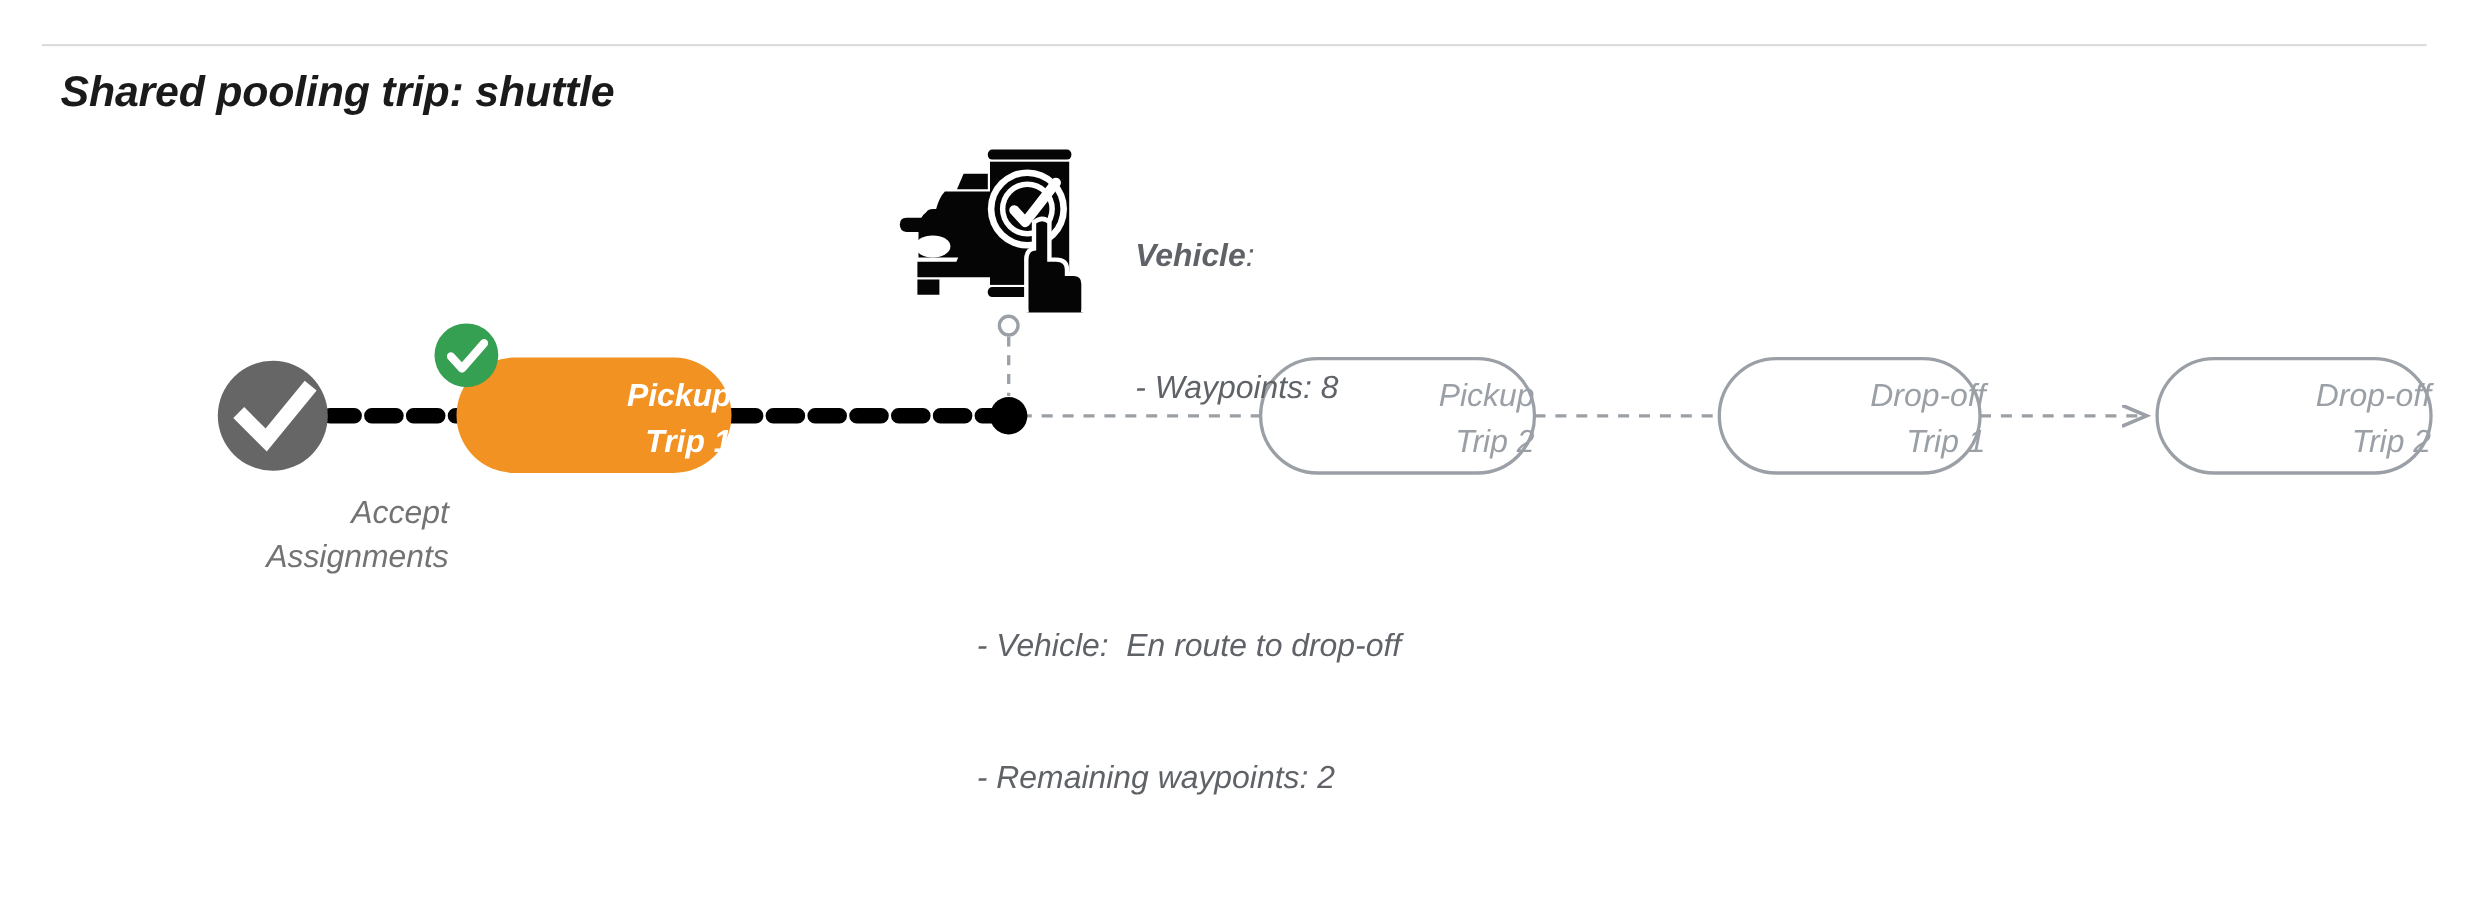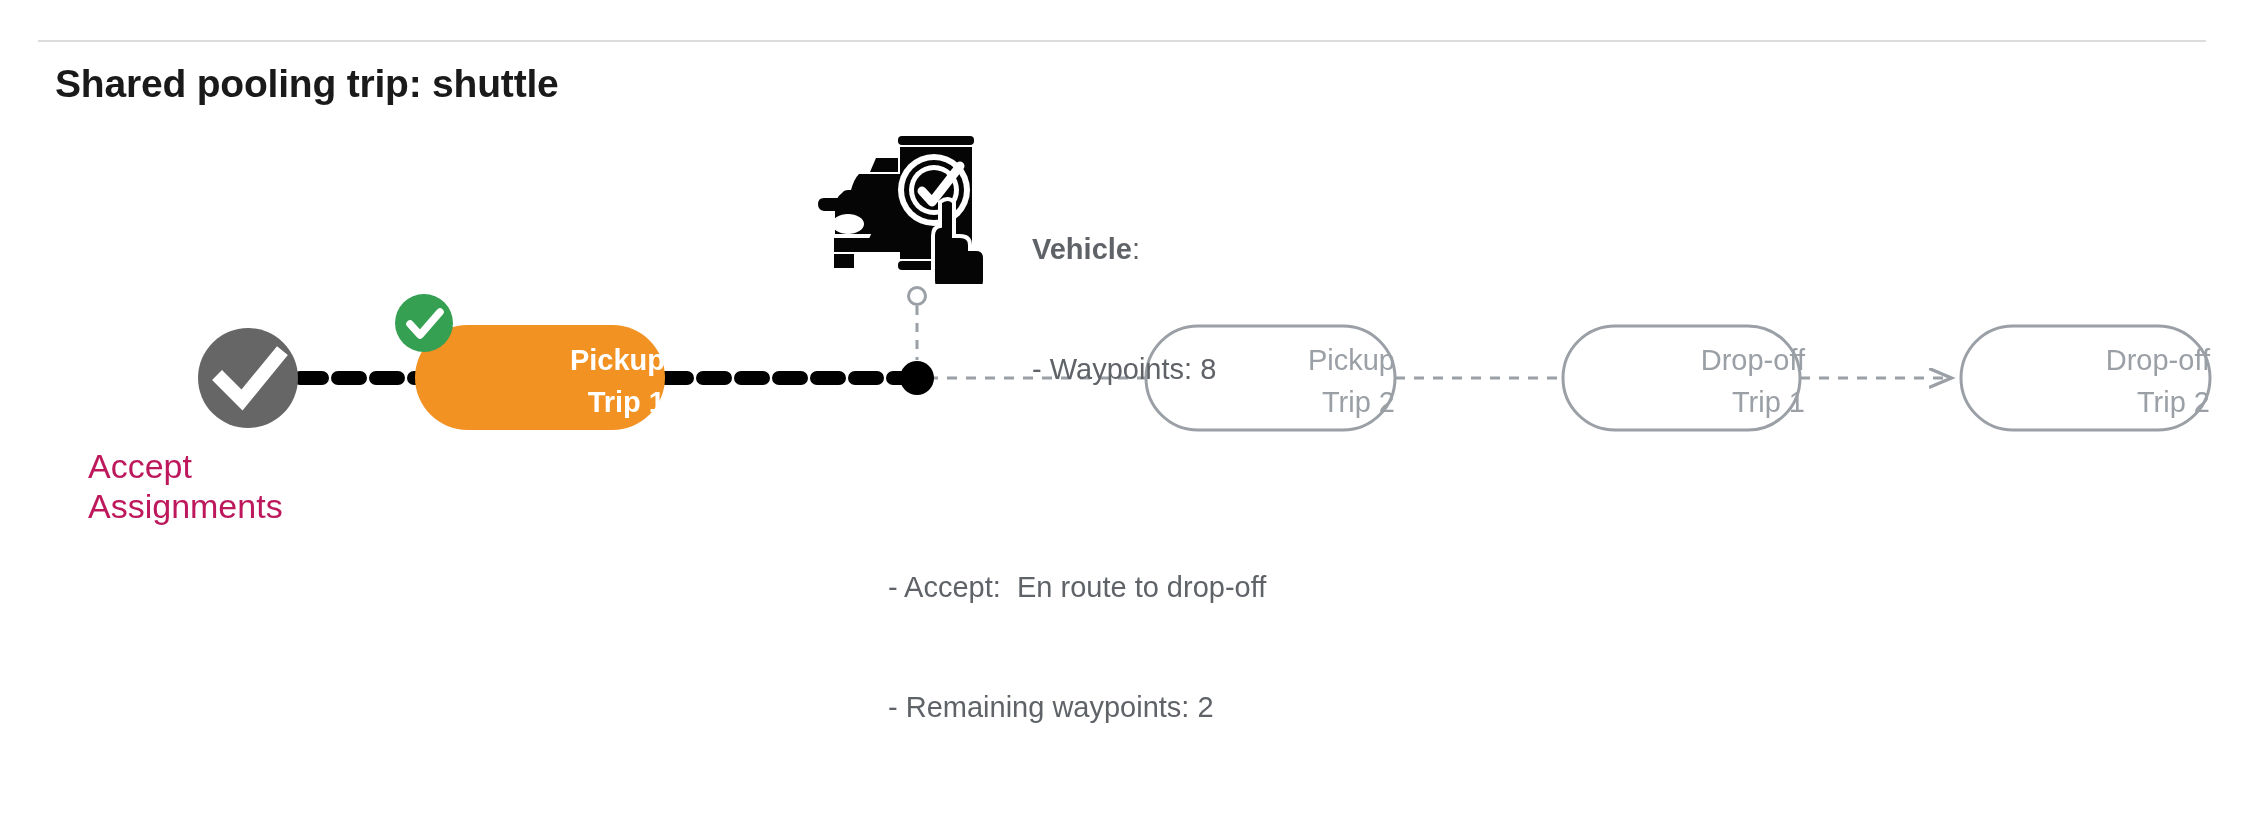--- a/index.html
+++ b/index.html
@@ -10,20 +10,21 @@
   body {
     font-family: "Liberation Sans", sans-serif;
     -webkit-font-smoothing: antialiased;
   }
   #canvas {
     position: relative;
     width: 2245px;
     height: 749px;
     background: #ffffff;
     overflow: hidden;
+    font-style: italic;
   }
 
   .divider {
     position: absolute;
     left: 38px;
     width: 2168px;
     height: 2px;
     background: #dcdcdc;
   }
   .divider.top  { top: 40px; }
@@ -51,29 +52,29 @@
   .info-block {
     position: absolute;
     color: #5f6368;
     font-size: 29px;
     line-height: 40px;
     white-space: pre;
   }
   .info-block .hdr { font-weight: bold; color: #5f6368; }
   .info-block .row { display: block; }
 
-  #vehicle-info { left: 1032px; top: 149px; }
+  #vehicle-info { left: 1032px; top: 133px; }
   #trip-info   { left: 888px; top: 487px; }
 
   .node-caption {
     position: absolute;
     width: 320px;
-    text-align: left;
-    color: #be185d;
-    font-size: 34px;
+    text-align: right;
+    color: #737373;
+    font-size: 29px;
     line-height: 40px;
   }
   #accept-caption { left: 88px; top: 446px; }
 
   .pill-label {
     position: absolute;
     text-align: right;
     font-size: 29px;
     line-height: 42px;
     white-space: pre-line;
@@ -189,21 +190,21 @@
                q0 14 -14 14 h-24 q-14 0 -14 -14 v-44 q0 -9 7 -10 z" fill="#050505" stroke="#ffffff" stroke-width="4"></path>
     </g>
   </svg>
 
   <div class="info-block" id="vehicle-info">
     <span class="row"><span class="hdr">Vehicle</span><span>:</span></span>
     <span class="row">- Waypoints: 8</span>
   </div>
 
   <div class="info-block" id="trip-info">
-    <span class="row">- Accept:  En route to drop-off</span>
+    <span class="row">- Vehicle:  En route to drop-off</span>
     <span class="row">- Remaining waypoints: 2</span>
     
     
     
   </div>
 
   <div class="node-caption" id="accept-caption" style="white-space: pre-line;">Accept
 Assignments</div>
 
   <div class="pill-label active" id="label-pickup-1">Pickup

